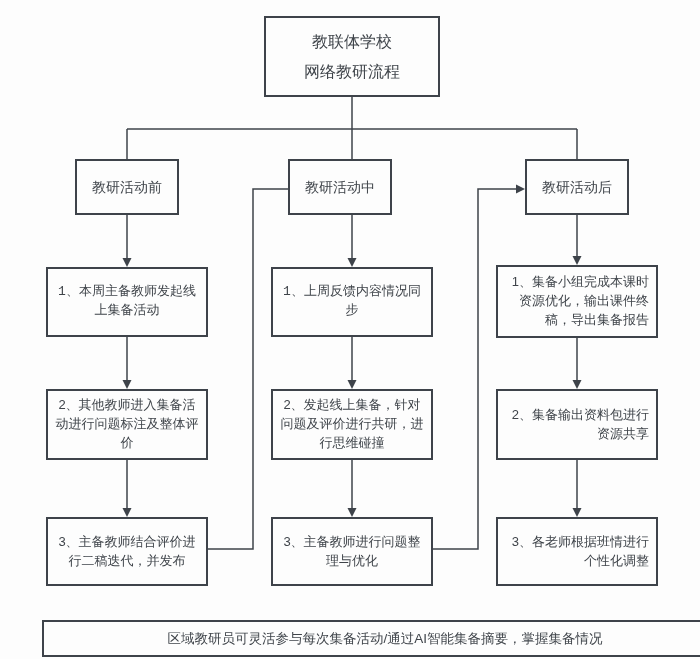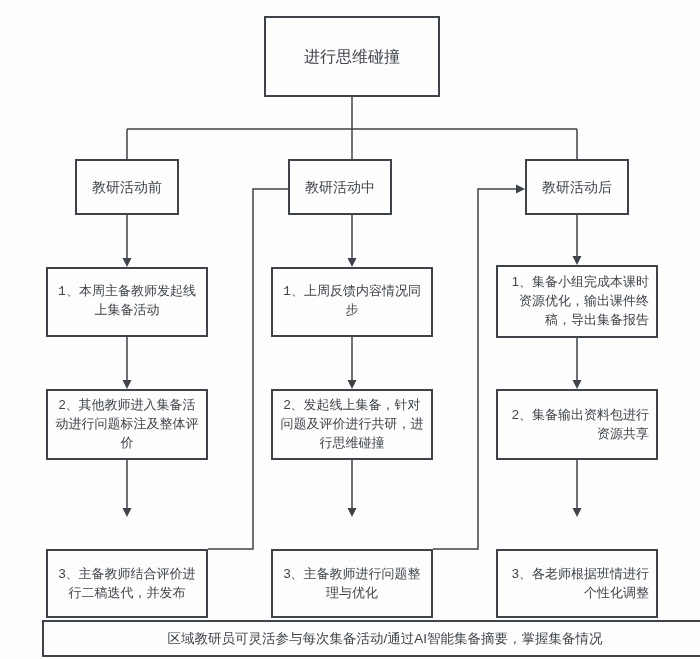--- a/index.html
+++ b/index.html
@@ -38,21 +38,21 @@
   .hdr-1 { left: 75px; }
   .hdr-2 { left: 288px; }
   .hdr-3 { left: 525px; }
   .step-box { width: 162px; font-size: 13px; padding: 3px 7px; }
   .col-1 { left: 46px; }
   .col-2 { left: 271px; }
   .col-3 { left: 496px; text-align: right; }
   .r1 { top: 267px; height: 70px; font-family: Liberation Mono, monospace; }
   .r1-tall { top: 265px; height: 73px; }
   .r2 { top: 389px; height: 71px; }
-  .r3 { top: 517px; height: 69px; margin-top: 32px; }
+  .r3 { top: 517px; height: 69px; }
   .footer-box {
     left: 42px; top: 620px; width: 686px; height: 37px;
     font-size: 13.5px;
   }
 </style>
 </head>
 <body>
 
 <div class="canvas">
 
@@ -84,21 +84,22 @@
       <polygon points="572.5,380 581.5,380 577,389"></polygon>
       <polygon points="122.5,508 131.5,508 127,517"></polygon>
       <polygon points="347.5,508 356.5,508 352,517"></polygon>
       <polygon points="572.5,508 581.5,508 577,517"></polygon>
       <polygon points="291,184.5 291,193.5 300,189"></polygon>
       <polygon points="516,184.5 516,193.5 525,189"></polygon>
     </g>
   </svg>
 
   <div class="box title-box">
-    <div>进行思维碰撞</div>
+    <div>教联体学校</div>
+    <div>网络教研流程</div>
   </div>
 
   <div class="box header-box hdr-1">教研活动前</div>
   <div class="box header-box hdr-2">教研活动中</div>
   <div class="box header-box hdr-3">教研活动后</div>
 
   <div class="box step-box col-1 r1">1、本周主备教师发起线上集备活动</div>
   <div class="box step-box col-1 r2">2、其他教师进入集备活动进行问题标注及整体评价</div>
   <div class="box step-box col-1 r3">3、主备教师结合评价进行二稿迭代，并发布</div>
 

